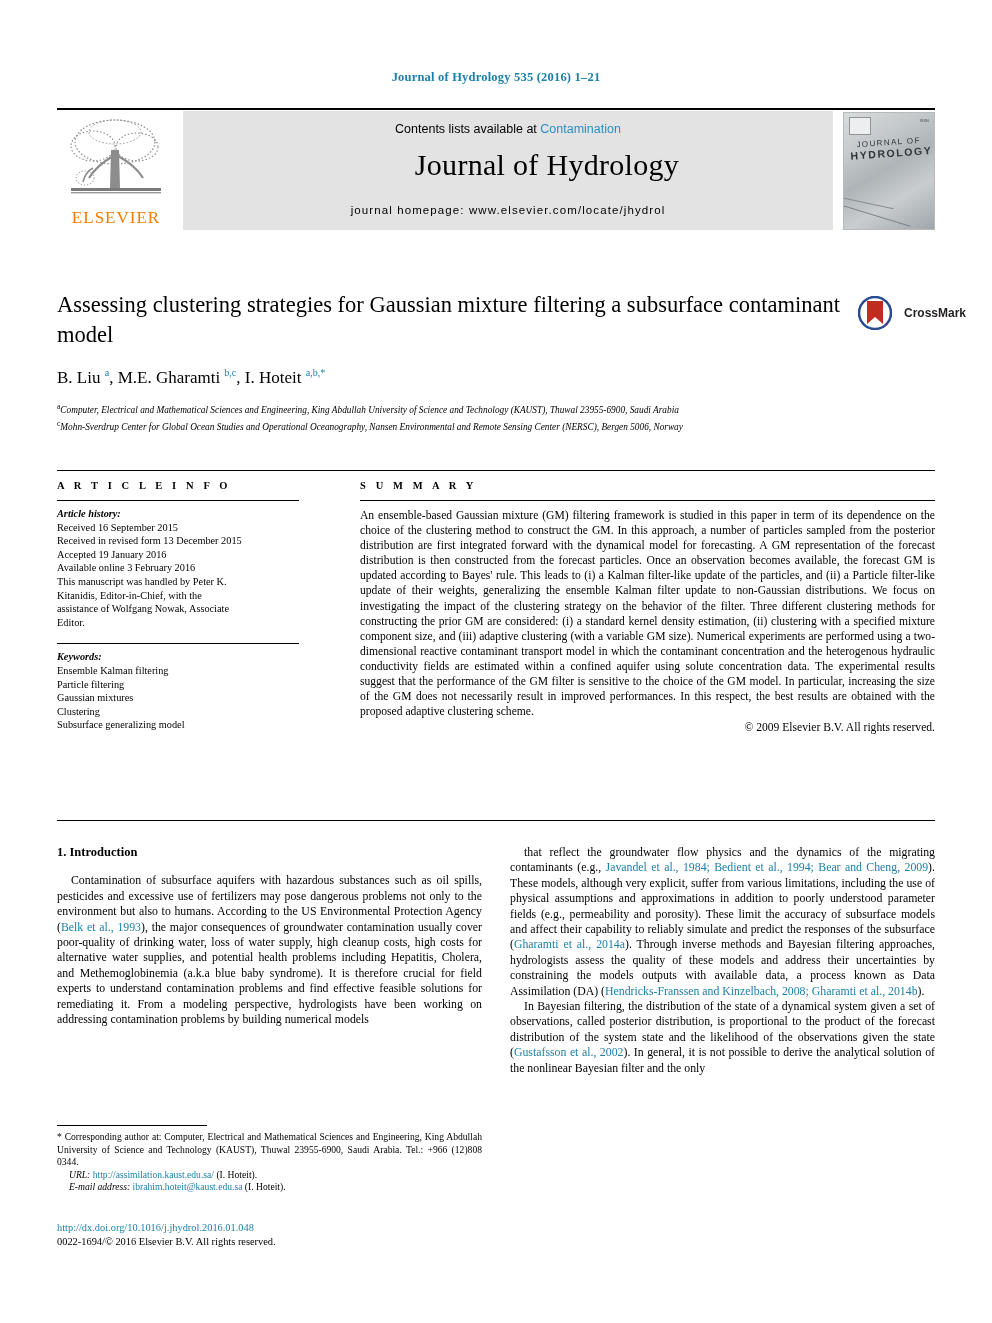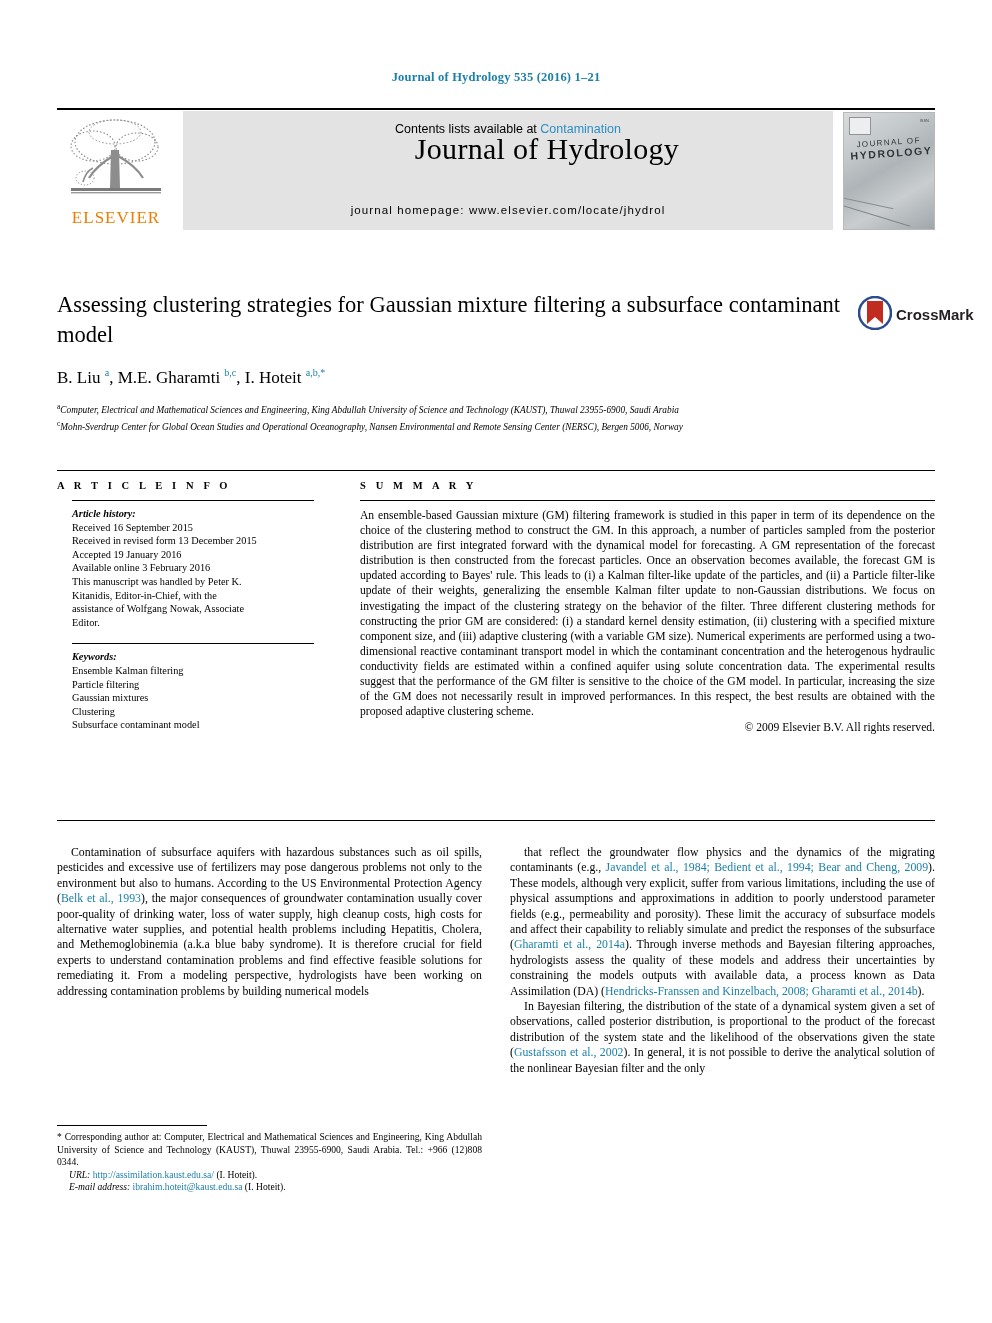--- a/index.html
+++ b/index.html
@@ -44,21 +44,21 @@
     width: 650px; height: 119px;
     background: #e3e3e3;
   }
   .contents-line {
     position: absolute; top: 14px; left: 126px; width: 650px;
     text-align: center; font-size: 12.5px;
     font-family: "Liberation Sans", sans-serif;
   }
   .contents-line .sd { color: #2a8fc4; }
   .journal-name {
-    position: absolute; top: 24px; left: 126px; width: 728px;
+    position: absolute; top: 40px; left: 126px; width: 728px;
     text-align: center;
     font-family: "Liberation Serif", serif;
     font-size: 30px;
     letter-spacing: 0.3px;
   }
   .homepage-line {
     position: absolute; top: 96px; left: 126px; width: 650px;
     text-align: center;
     font-family: "Liberation Sans", sans-serif;
     font-size: 11.5px;
@@ -143,41 +143,41 @@
     font-family: "Liberation Serif", serif;
   }
   .affil sup { font-style: normal; font-size: 7.5px; }
 
   
   .crossmark {
     position: absolute; top: 296px; left: 858px;
     width: 86px; height: 34px;
   }
   .cm-label {
-    position: absolute; left: 38px; top: 10px;
-    font-family: "Liberation Sans", sans-serif;
-    font-size: 15px; font-weight: bold; color: #231f20;
+    position: absolute; left: 46px; top: 10px;
+    font-family: "Liberation Sans", sans-serif;
+    font-size: 12px; font-weight: bold; color: #231f20;
   }
 
   
   .rule-full {
     position: absolute; left: 57px; width: 878px;
     border-top: 1px solid #000;
   }
   .sec-head {
     position: absolute;
     font-family: "Liberation Serif", serif;
     font-weight: bold;
     font-size: 10.5px;
     letter-spacing: 3.6px;
   }
   #info-head { top: 480px; left: 57px; }
   #summary-head { top: 480px; left: 360px; }
 
-  .info-col { position: absolute; top: 500px; left: 57px; width: 242px; margin-left: 15px; }
+  .info-col { position: absolute; top: 500px; left: 57px; width: 242px; }
   .info-rule { border-top: 1px solid #000; width: 242px; }
   .info-body {
     font-size: 10.3px;
     line-height: 13.6px;
     font-family: "Liberation Serif", serif;
     padding-top: 6px;
   }
   .info-body .lbl { font-style: italic; font-weight: bold; }
   .kw-rule { border-top: 1px solid #000; width: 242px; margin-top: 14px; }
 
@@ -321,33 +321,34 @@
       <div>assistance of Wolfgang Nowak, Associate</div>
       <div>Editor.</div>
     </div>
     <div class="kw-rule"></div>
     <div class="info-body">
       <div class="lbl">Keywords:</div>
       <div>Ensemble Kalman filtering</div>
       <div>Particle filtering</div>
       <div>Gaussian mixtures</div>
       <div>Clustering</div>
-      <div>Subsurface contaminant model</div>
+      <div>Subsurface generalizing model</div>
     </div>
   </div>
 
   <div class="summary-col">
     <div class="summary-rule"></div>
     <div class="abstract">An ensemble-based Gaussian mixture (GM) filtering framework is studied in this paper in term of its dependence on the choice of the clustering method to construct the GM. In this approach, a number of particles sampled from the posterior distribution are first integrated forward with the dynamical model for forecasting. A GM representation of the forecast distribution is then constructed from the forecast particles. Once an observation becomes available, the forecast GM is updated according to Bayes' rule. This leads to (i) a Kalman filter-like update of the particles, and (ii) a Particle filter-like update of their weights, generalizing the ensemble Kalman filter update to non-Gaussian distributions. We focus on investigating the impact of the clustering strategy on the behavior of the filter. Three different clustering methods for constructing the prior GM are considered: (i) a standard kernel density estimation, (ii) clustering with a specified mixture component size, and (iii) adaptive clustering (with a variable GM size). Numerical experiments are performed using a two-dimensional reactive contaminant transport model in which the contaminant concentration and the heterogenous hydraulic conductivity fields are estimated within a confined aquifer using solute concentration data. The experimental results suggest that the performance of the GM filter is sensitive to the choice of the GM model. In particular, increasing the size of the GM does not necessarily result in improved performances. In this respect, the best results are obtained with the proposed adaptive clustering scheme.</div>
     <div class="copyright">© 2009 Elsevier B.V. All rights reserved.</div>
   </div>
 
   <div class="body-rule"></div>
 
   <div class="col" id="col-left">
+    <div class="sec-title">1. Introduction</div>
     <p>
       <span>Contamination of subsurface aquifers with hazardous substances such as oil spills, pesticides and excessive use of fertilizers may pose dangerous problems not only to the environment but also to humans. According to the US Environmental Protection Agency (</span><span class="cite">Belk et al., 1993</span><span>), the major consequences of groundwater contamination usually cover poor-quality of drinking water, loss of water supply, high cleanup costs, high costs for alternative water supplies, and potential health problems including Hepatitis, Cholera, and Methemoglobinemia (a.k.a blue baby syndrome). It is therefore crucial for field experts to understand contamination problems and find effective feasible solutions for remediating it. From a modeling perspective, hydrologists have been working on addressing contamination problems by building numerical models</span>
     </p>
   </div>
 
   <div class="col" id="col-right">
     <p>
       <span>that reflect the groundwater flow physics and the dynamics of the migrating contaminants (e.g., </span><span class="cite">Javandel et al., 1984; Bedient et al., 1994; Bear and Cheng, 2009</span><span>). These models, although very explicit, suffer from various limitations, including the use of physical assumptions and approximations in addition to poorly understood parameter fields (e.g., permeability and porosity). These limit the accuracy of subsurface models and affect their capability to reliably simulate and predict the responses of the subsurface (</span><span class="cite">Gharamti et al., 2014a</span><span>). Through inverse methods and Bayesian filtering approaches, hydrologists assess the quality of these models and address their uncertainties by constraining the models outputs with available data, a process known as Data Assimilation (DA) (</span><span class="cite">Hendricks-Franssen and Kinzelbach, 2008; Gharamti et al., 2014b</span><span>).</span>
     </p>
     <p>
@@ -366,14 +367,18 @@
       <span class="lnk">http://assimilation.kaust.edu.sa/</span>
       <span>(I. Hoteit).</span>
     </div>
     <div style="text-indent:12px;">
       <span class="ital">E-mail address:</span>
       <span class="lnk">ibrahim.hoteit@kaust.edu.sa</span>
       <span>(I. Hoteit).</span>
     </div>
   </div>
 
+  <div class="doi-block">
+    <div class="lnk">http://dx.doi.org/10.1016/j.jhydrol.2016.01.048</div>
+    <div>0022-1694/© 2016 Elsevier B.V. All rights reserved.</div>
+  </div>
 
 </div>
 
 </body></html>

